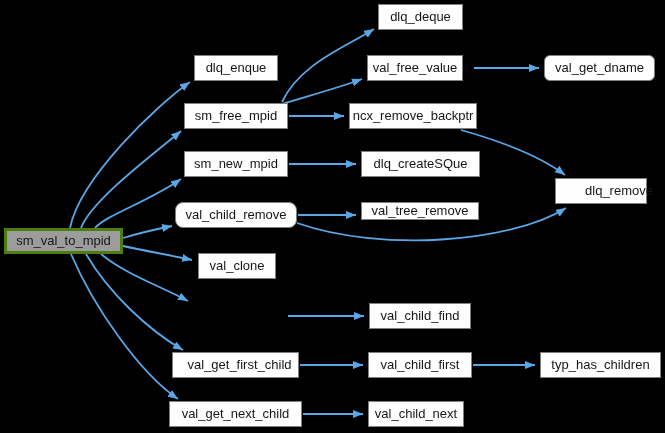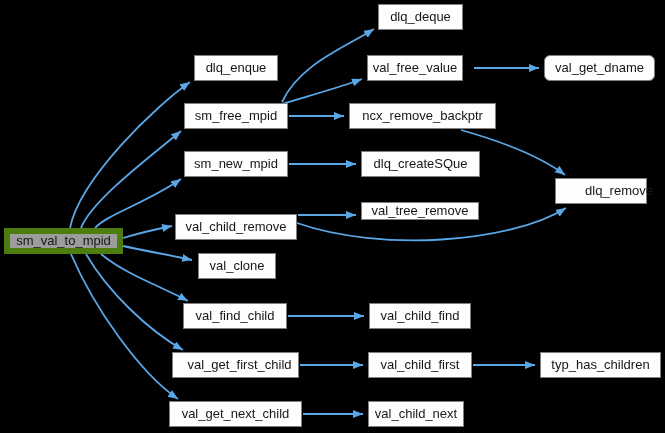--- a/index.html
+++ b/index.html
@@ -21,36 +21,36 @@
     line-height: 24px;
     text-align: center;
     white-space: nowrap;
     display: flex;
     align-items: center;
     justify-content: center;
     cursor: pointer;
   }
   .node.root {
     background: #9c9c9c;
-    border: 6px solid #4d7c0f;
+    border: 3px solid #4d7c0f;
     cursor: default;
   }
   
   .n0  { left: 4px;   top: 228px; width: 119px; height: 26px; }
   .n1  { left: 194px; top: 55px;  width: 84px;  height: 26px; }
   .n2  { left: 184px; top: 103px; width: 104px; height: 26px; }
   .n3  { left: 184px; top: 151px; width: 104px; height: 26px; }
-  .n4  { left: 175px; top: 214px; width: 122px; height: 26px; }
+  .n4  { left: 175px; top: 202px; width: 122px; height: 26px; border-radius: 8px; }
   .n5  { left: 198px; top: 253px; width: 78px;  height: 26px; }
   .n6  { left: 183px; top: 303px; width: 104px; height: 26px; }
   .n7  { left: 172px; top: 352px; width: 127px; height: 26px; padding-left: 8px; }
   .n8  { left: 169px; top: 401px; width: 133px; height: 26px; }
   .n9  { left: 378px; top: 4px;   width: 85px;  height: 26px; }
   .n10 { left: 367px; top: 55px;  width: 96px; height: 26px; }
-  .n11 { left: 349px; top: 103px; width: 147px; height: 26px; }
+  .n11 { left: 349px; top: 103px; width: 128px; height: 26px; }
   .n12 { left: 361px; top: 151px; width: 119px; height: 26px; }
   .n13 { left: 361px; top: 202px; width: 118px; height: 18px; }
   .n14 { left: 369px; top: 303px; width: 102px; height: 26px; }
   .n15 { left: 368px; top: 352px; width: 104px; height: 26px; }
   .n16 { left: 368px; top: 401px; width: 96px; height: 26px; }
   .n17 { left: 544px; top: 55px;  width: 111px; height: 26px; border-radius: 6px; }
   .n18 { left: 555px; top: 178px; width: 92px;  height: 26px; padding-left: 36px; }
   .n19 { left: 540px; top: 352px; width: 121px; height: 26px; }
   .edge { fill: none; stroke: #5aa7e8; stroke-width: 1.8px; }
 </style>
@@ -86,21 +86,20 @@
     <path class="edge" d="M473,365 L535,365" marker-end="url(#ah)"></path>
     <path class="edge" d="M303,414 L363,414" marker-end="url(#ah)"></path>
   </svg>
 
   <div class="node root n0">sm_val_to_mpid</div>
   <div class="node n1">dlq_enque</div>
   <div class="node n2">sm_free_mpid</div>
   <div class="node n3">sm_new_mpid</div>
   <div class="node n4">val_child_remove</div>
   <div class="node n5">val_clone</div>
-  <div class="node n6">val_find_child</div>
   <div class="node n7">val_get_first_child</div>
   <div class="node n8">val_get_next_child</div>
   <div class="node n9">dlq_deque</div>
   <div class="node n10">val_free_value</div>
   <div class="node n11">ncx_remove_backptr</div>
   <div class="node n12">dlq_createSQue</div>
   <div class="node n13">val_tree_remove</div>
   <div class="node n14">val_child_find</div>
   <div class="node n15">val_child_first</div>
   <div class="node n16">val_child_next</div>

